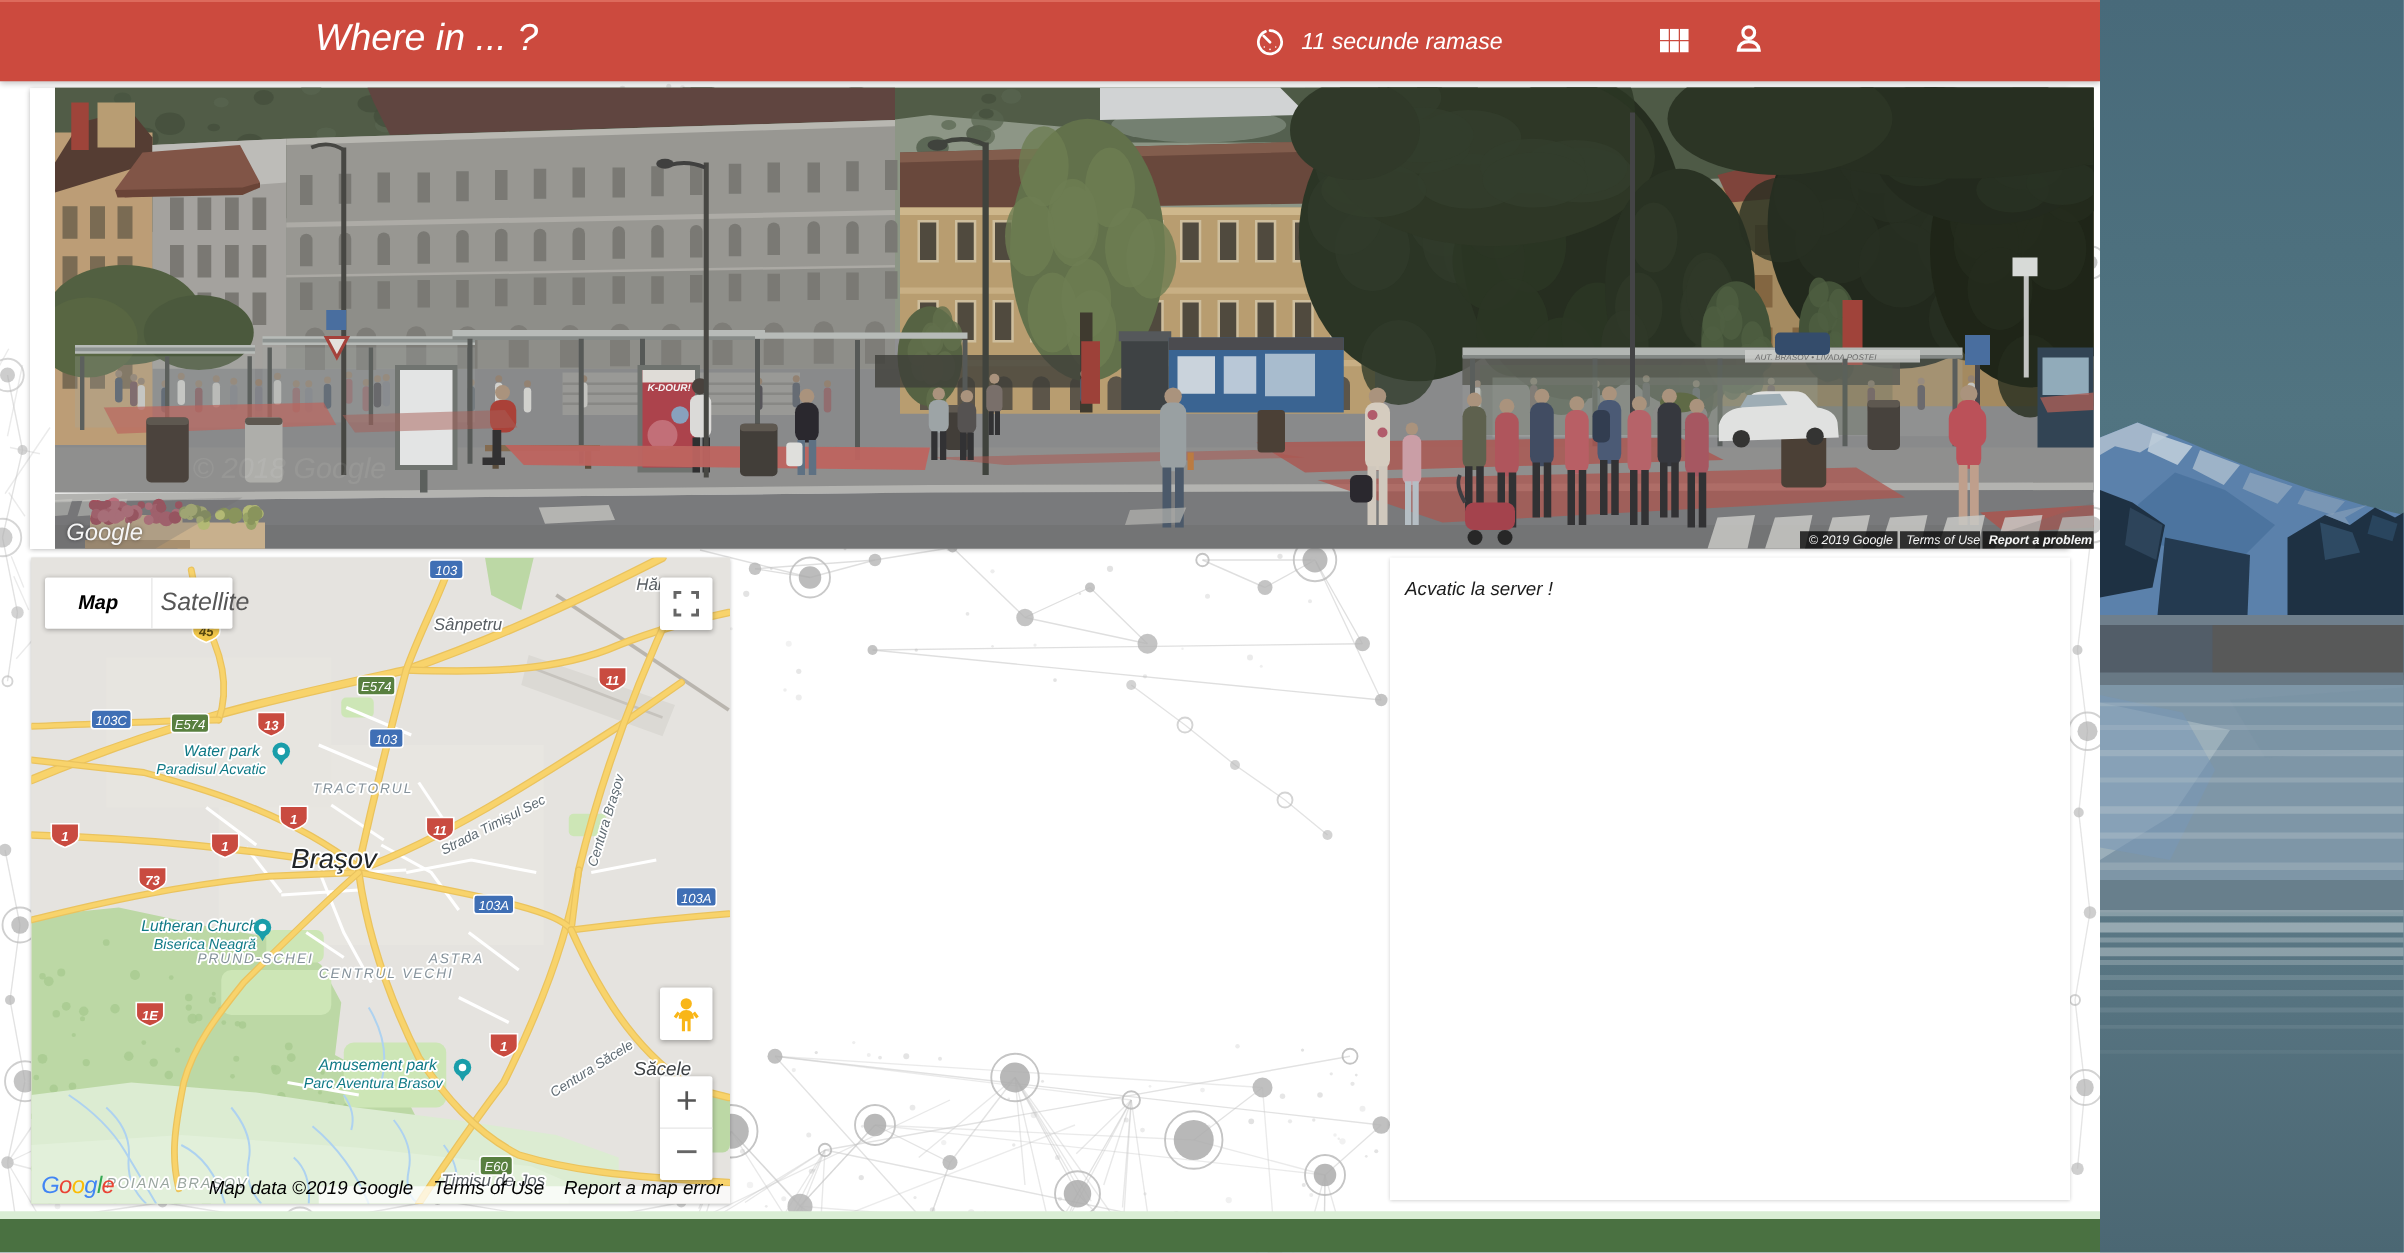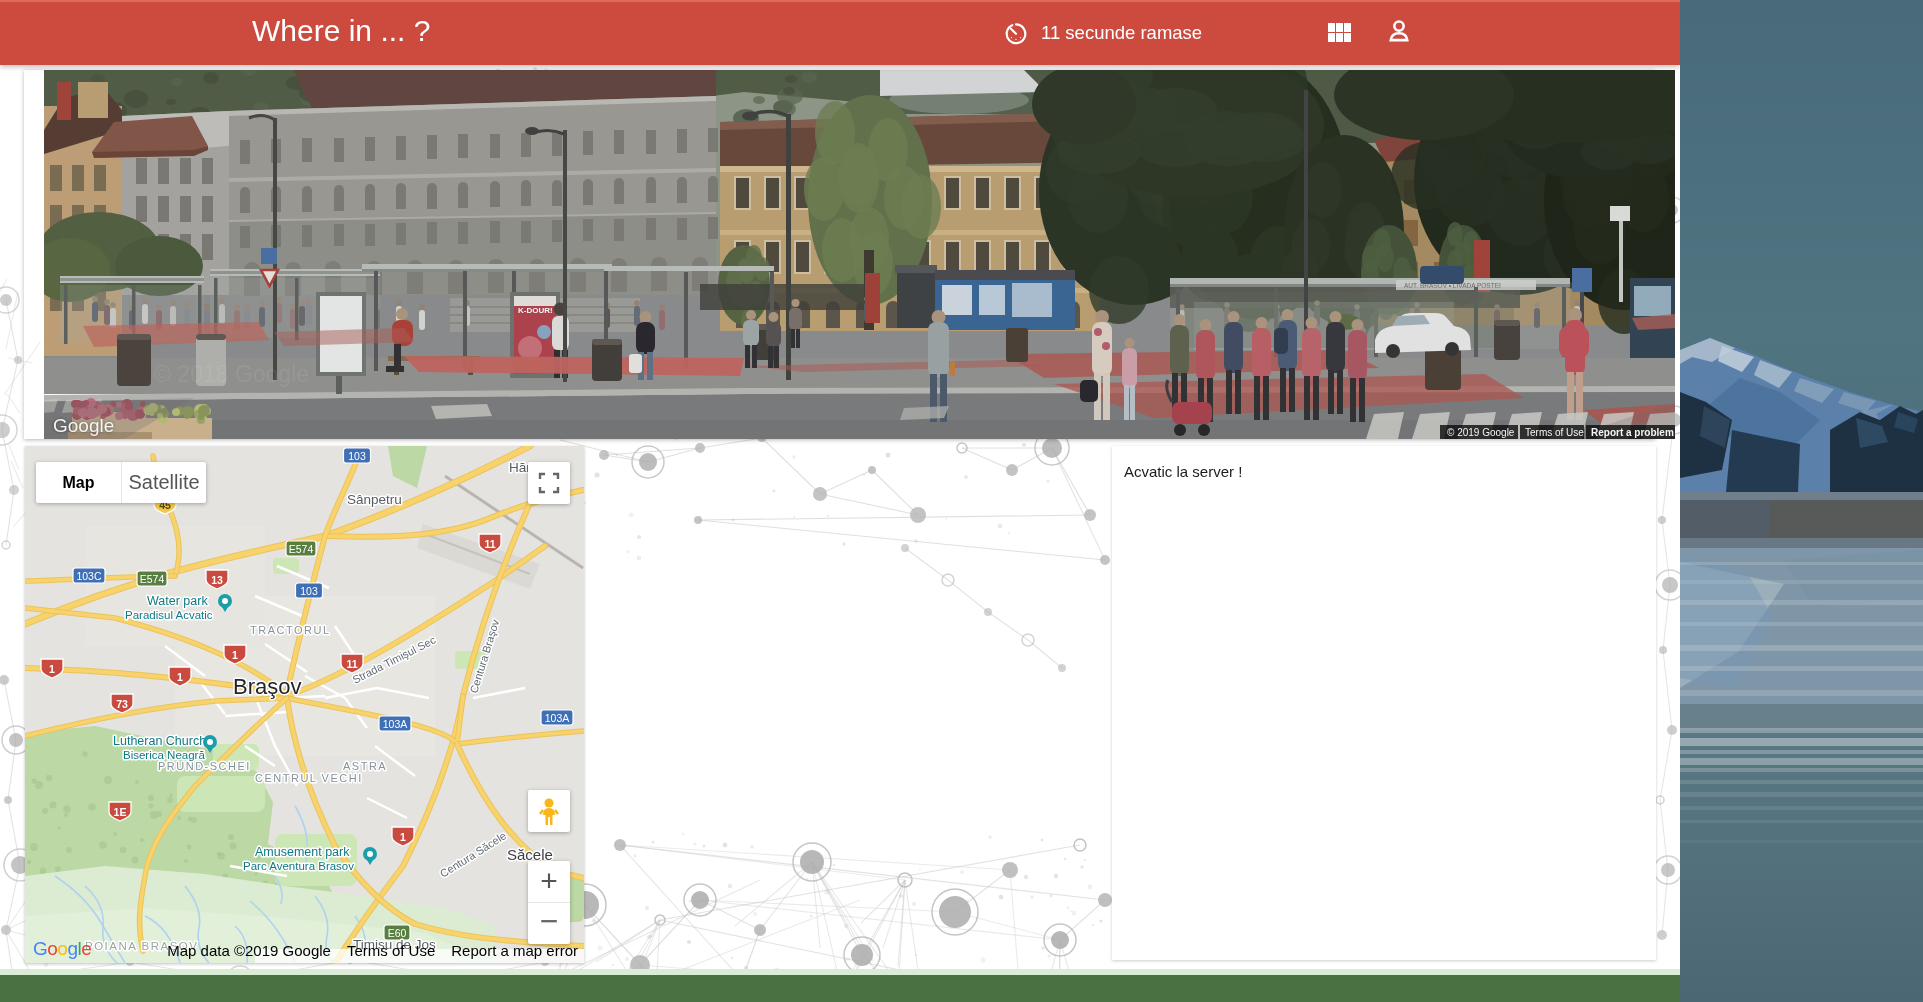--- a/index.html
+++ b/index.html
@@ -1,19 +1,19 @@
 <!DOCTYPE html>
 <html><head>
 <meta charset="utf-8">
 <style>
   * { margin:0; padding:0; box-sizing:border-box; }
   html,body { width:1923px; height:1002px; overflow:hidden; font-family:"Liberation Sans", sans-serif; }
   body { position:relative; background:#4c6e7d; }
   #rightbg { position:absolute; left:1680px; top:0; width:243px; height:1002px; overflow:hidden; }
-  #content { position:absolute; left:0; top:0; width:1680px; height:1002px; background:#fff; overflow:hidden; }
+  #content { position:absolute; left:0; top:0; width:1680px; height:1002px; background:#fff; overflow:hidden;font-style:italic; }
   #plexus { position:absolute; left:0; top:0; width:1680px; height:1002px; }
   header { position:absolute; left:0; top:0; width:1680px; height:65px;
            background:linear-gradient(#dd6a5c 0 2px, #cc4a3e 2px 100%);
            box-shadow:0 2px 5px rgba(0,0,0,.25); z-index:5; }
   header .title { position:absolute; left:252px; top:14px; color:#fff; font-size:30px; }
   header .timer { position:absolute; left:1003px; top:20px; color:#fff; font-size:18.5px; display:flex; align-items:center; }
   header .timer svg { margin-right:12px; }
   header .grid { position:absolute; left:1328px; top:23px; }
   header .person { position:absolute; left:1385px; top:17px; }
   #pano { position:absolute; left:24px; top:70px; width:1631px; height:369px; z-index:3; box-shadow:0 1px 4px rgba(0,0,0,.3); filter:saturate(0.84) contrast(0.94) brightness(0.99) blur(0.4px);padding-left:20px; }
@@ -1458,21 +1458,21 @@
         <g font-size="11" fill="#5f6b73">
           <text x="330" y="238" transform="rotate(-27 330 238)" stroke="#ffffff" stroke-width="3" paint-order="stroke" stroke-linejoin="round">Strada Timişul Sec</text>
           <text x="452" y="248" transform="rotate(-73 452 248)" stroke="#ffffff" stroke-width="3" paint-order="stroke" stroke-linejoin="round">Centura Braşov</text>
           <text x="418" y="432" transform="rotate(-32 418 432)" stroke="#ffffff" stroke-width="3" paint-order="stroke" stroke-linejoin="round">Centura Săcele</text>
         </g>
         <rect x="230" y="503" width="329" height="14" fill="#ffffff" opacity="0.75"></rect>
       </svg>
       <style>
  #map svg { position:absolute; left:0; top:0; }
  .mbtn { position:absolute; background:#fff; box-shadow:0 1px 4px rgba(0,0,0,.3); border-radius:2px; }
- #mapsat { left:11px; top:16px; width:170px; height:41px; }
+ #mapsat { left:11px; top:16px; width:150px; height:41px; }
  #mapsat .m1 { position:absolute; left:0; top:0; width:86px; height:41px; line-height:41px; text-align:center; font-size:16px; font-weight:bold; color:#000; border-right:1px solid #e6e6e6;}
  #mapsat .m2 { position:absolute; left:86px; top:0; width:84px; height:41px; line-height:41px; text-align:center; font-size:20px; color:#565656;}
  #fsbtn { left:503px; top:16px; width:42px; height:42px; }
  #fsbtn svg { position:absolute; left:9px; top:9px; }
  #pegman { left:503px; top:344px; width:42px; height:42px; }
  #zoomc { left:503px; top:415px; width:42px; height:83px; }
  #zoomc .zp { position:absolute; top:0; left:0; width:42px; height:41px; color:#555; font-size:30px; text-align:center; line-height:40px;}
  #zoomc .zm { position:absolute; top:41px; left:0; width:42px; height:42px; color:#666; font-size:32px; text-align:center; line-height:36px; border-top:1px solid #e6e6e6;}
  #glogo { position:absolute; left:8px; bottom:3px; font-size:19px; letter-spacing:-0.5px; }
  #glogo span { font-weight:normal; }

